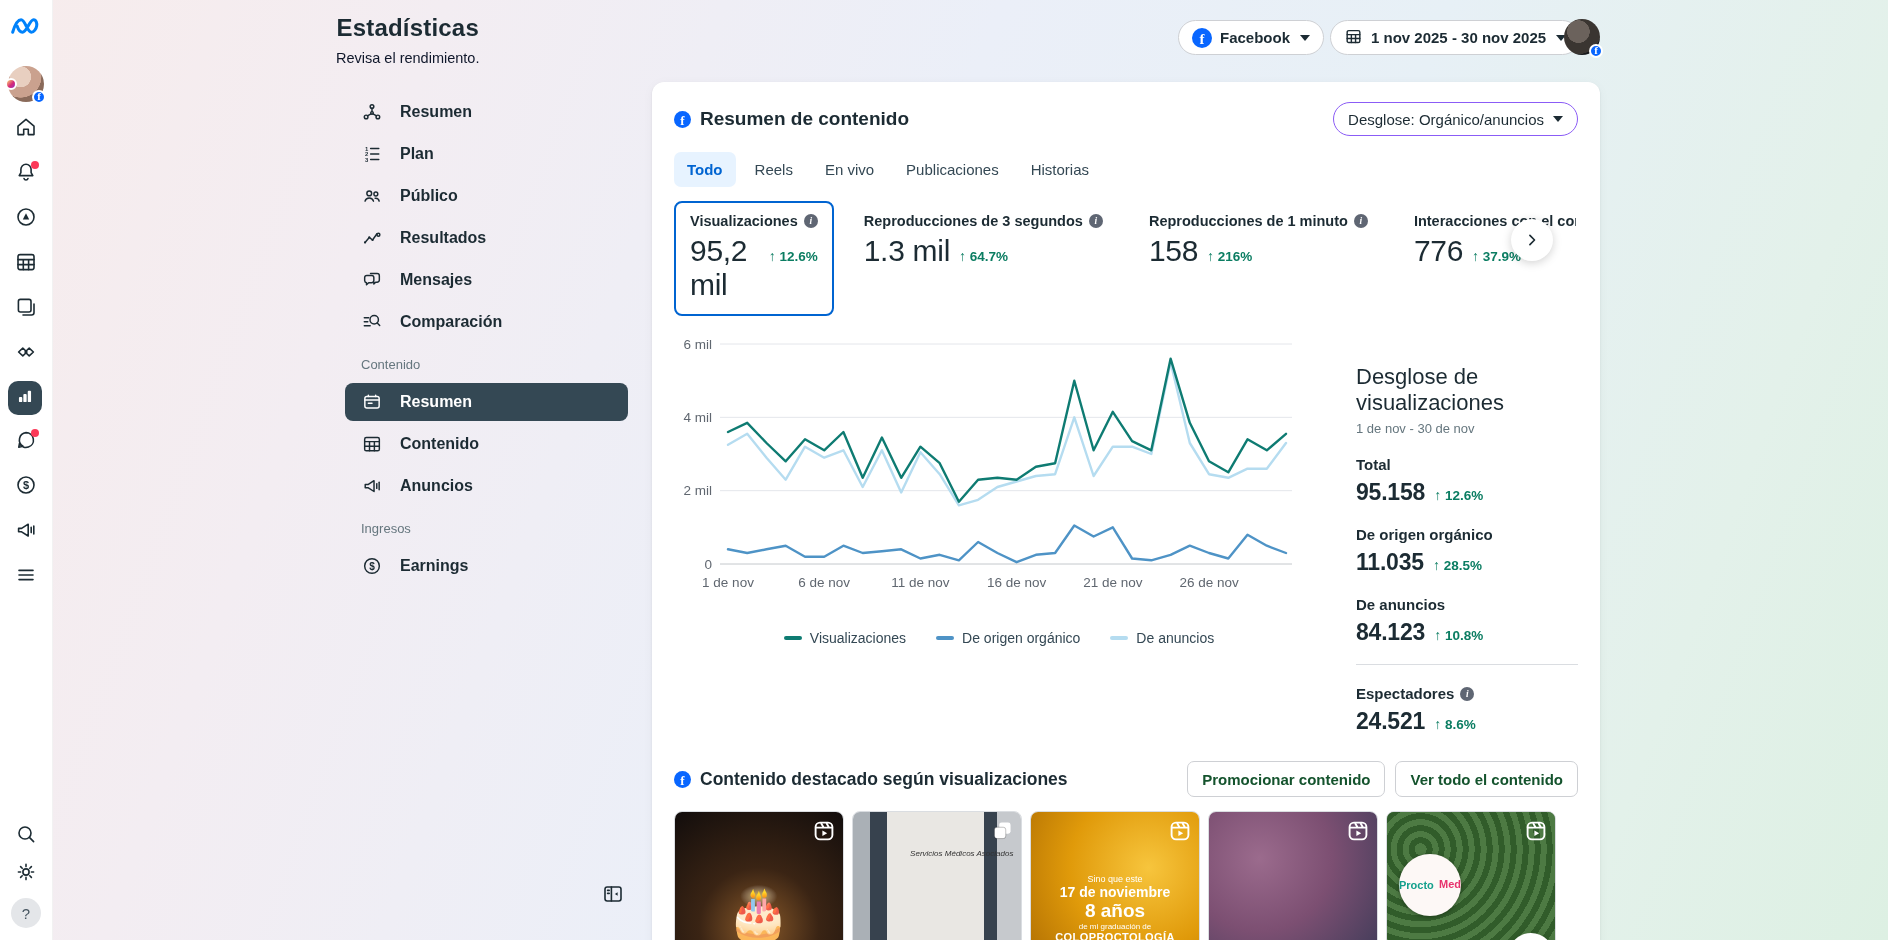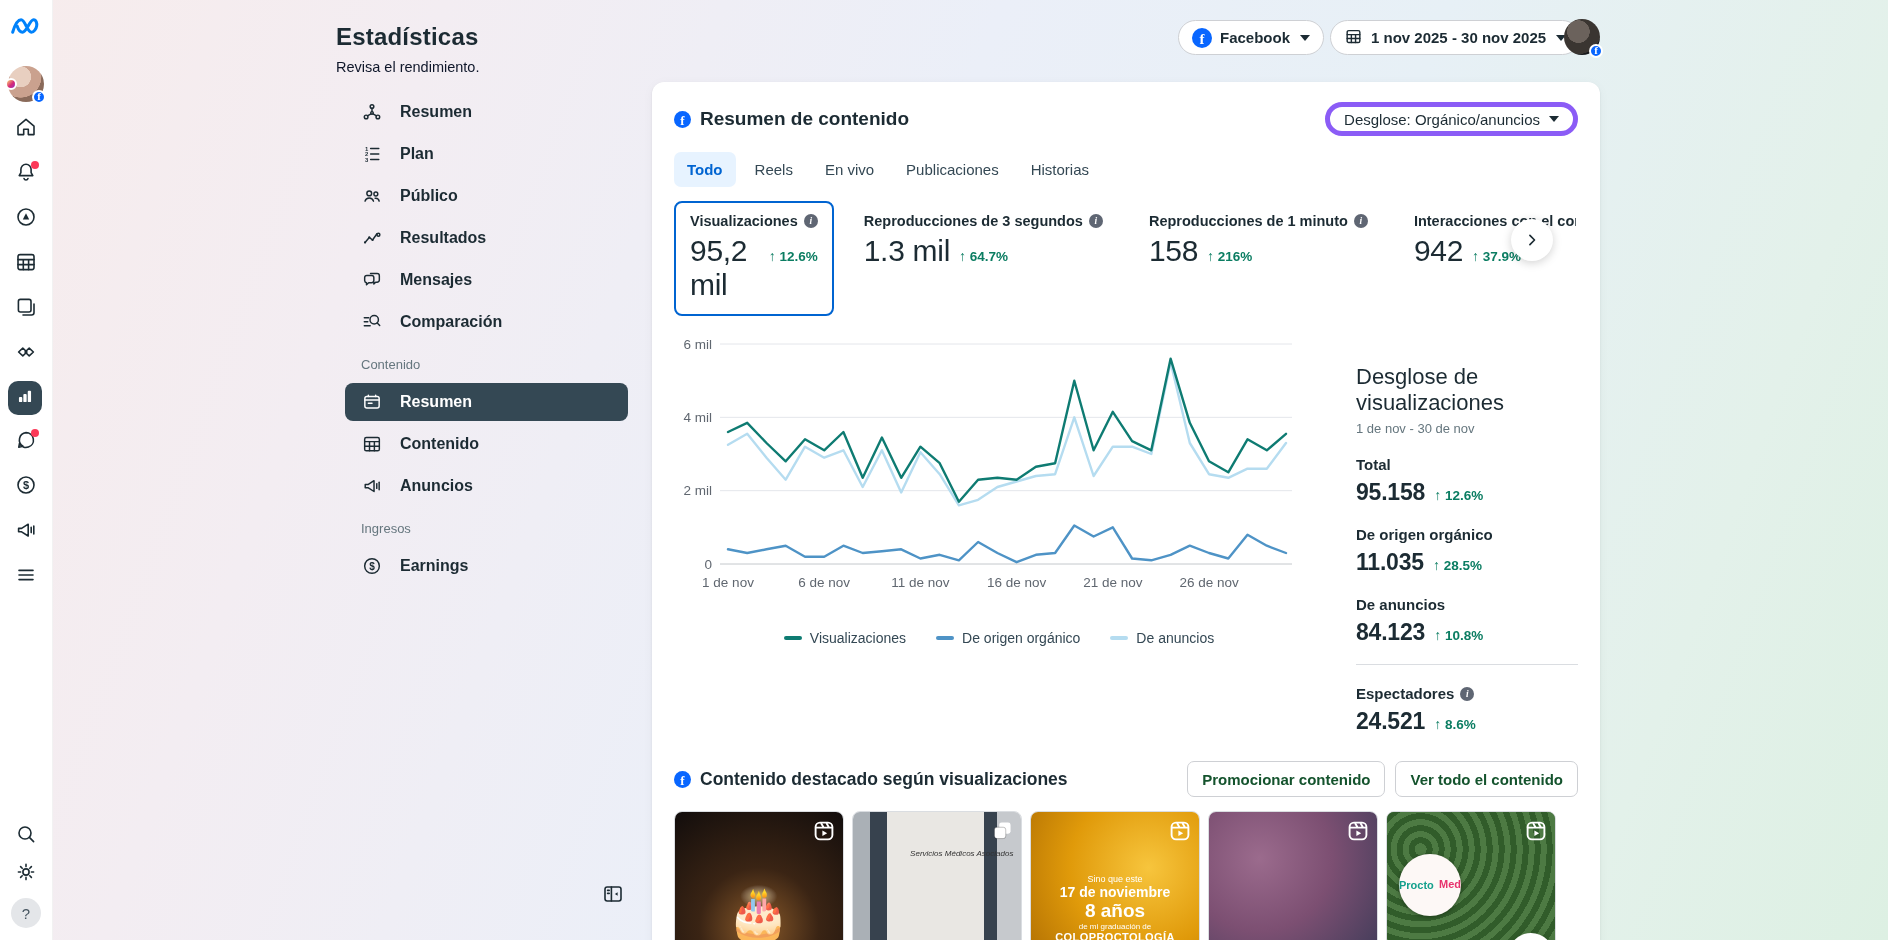--- a/index.html
+++ b/index.html
@@ -20,21 +20,21 @@
     background:linear-gradient(135deg,#feda75,#d62976 55%,#962fbf); border:2px solid #fff;}
   .rail-avatar .fb-badge { position:absolute; right:-2px; bottom:-2px; }
   .rail-btn { width:36px; height:36px; display:flex; align-items:center; justify-content:center;
     border-radius:8px; cursor:pointer; position:relative; margin-top:9px; }
   .rail-btn.sel { background:#344854; width:34px; height:34px; border-radius:10px; }
   .dot { position:absolute; top:5px; right:5px; width:8px; height:8px; border-radius:50%; background:#fb3958; }
   .rail-spacer { flex:1; }
   .help-circle { width:30px; height:30px; border-radius:50%; background:#e4e6e9; display:flex; align-items:center;
     justify-content:center; font-size:15px; color:#465560; margin:6px 0 12px; cursor:pointer; }
   
-  .page-head { position:absolute; left:336px; top:23px; z-index:5;}
+  .page-head { position:absolute; left:336px; top:14px; z-index:5;text-align:center;}
   .page-head h1 { font-size:24px; font-weight:700; letter-spacing:.2px;}
   .page-head .sub { font-size:14.5px; color:#0f172a; margin-top:8px; }
   .pill { position:absolute; top:20px; height:35px; background:#fff; border:1px solid #ced0d4; border-radius:18px;
     display:flex; align-items:center; gap:8px; padding:0 13px; font-size:15px; font-weight:600; cursor:pointer; z-index:5;}
   .pill .caret { width:0; height:0; border-left:5px solid transparent; border-right:5px solid transparent;
     border-top:6px solid #1c2b33; margin-left:2px;}
   .fb-logo { width:20px; height:20px; border-radius:50%; background:#0866ff; color:#fff; font-weight:700;
     display:flex; align-items:flex-end; justify-content:center; font-size:15px; line-height:17px; font-family:"Liberation Serif",serif;}
   .fb-logo.sm { width:17px; height:17px; font-size:13px; line-height:15px;}
   .fb-logo.xs { width:14px; height:14px; font-size:11px; line-height:12px; border:2px solid #fff;}
@@ -46,21 +46,21 @@
   .nav-item { display:flex; align-items:center; gap:17px; height:42px; padding:0 0 0 16px; border-radius:8px;
     font-size:16px; font-weight:600; color:#1c2b33; cursor:pointer; }
   .nav-item.sel { background:#344854; color:#fff; height:38px; margin:2px 0;}
   .nav-label { font-size:13px; color:#65767e; padding:14px 0 6px 16px; height:38px; }
   
   .card { position:absolute; left:652px; top:82px; width:948px; height:900px; background:#fff; border-radius:12px;
     box-shadow:0 1px 2px rgba(0,0,0,.1), 0 2px 12px rgba(0,0,0,.04); padding:20px 22px; z-index:4;}
   .card-head { display:flex; align-items:center; justify-content:space-between; }
   .card-title-wrap { display:flex; align-items:center; gap:9px; }
   .card-title { font-size:19px; font-weight:700; }
-  .drop { height:34px; border:5px solid #8b5cf6; border-radius:17px; display:flex; align-items:center; gap:9px;
+  .drop { height:34px; border:1px solid #8b5cf6; border-radius:17px; display:flex; align-items:center; gap:9px;
     padding:0 14px; font-size:15px; cursor:pointer; color:#1c2b33;}
   .drop .caret { width:0;height:0;border-left:5px solid transparent;border-right:5px solid transparent;border-top:6px solid #1c2b33;}
   .tabs { display:flex; gap:6px; margin-top:16px; }
   .tab { padding:9px 13px; font-size:15px; border-radius:7px; cursor:pointer; color:#344854; }
   .tab.sel { background:#e7f3ff; color:#0064d1; font-weight:700; }
   
   .metrics { display:flex; gap:14px; margin-top:14px; position:relative; }
   .metric { padding:10px 14px 12px; border-radius:8px; border:2px solid transparent; cursor:pointer; }
   .metric.sel { border-color:#0064d1; }
   .metric .m-label { font-size:14.5px; font-weight:600; display:flex; gap:6px; align-items:center; white-space:nowrap;}
@@ -409,21 +409,21 @@
         <div class="m-val-row">
           <span class="m-val">158</span>
           <span class="delta"><span class="arr">↑</span> 216%</span>
         </div>
       </div>
       <div class="metric">
         <div class="m-label">
           <span>Interacciones con el contenido</span>
         </div>
         <div class="m-val-row">
-          <span class="m-val">942</span>
+          <span class="m-val">776</span>
           <span class="delta"><span class="arr">↑</span> 37.9%</span>
         </div>
       </div>
       <div class="round-btn">
         <svg width="20" height="20" viewBox="0 0 24 24" fill="none" stroke="#1c2b33" stroke-width="2" stroke-linecap="round" stroke-linejoin="round">
           <path d="M9.5 6.5 L15 12 L9.5 17.5"></path>
         </svg>
       </div>
     </div>
 

